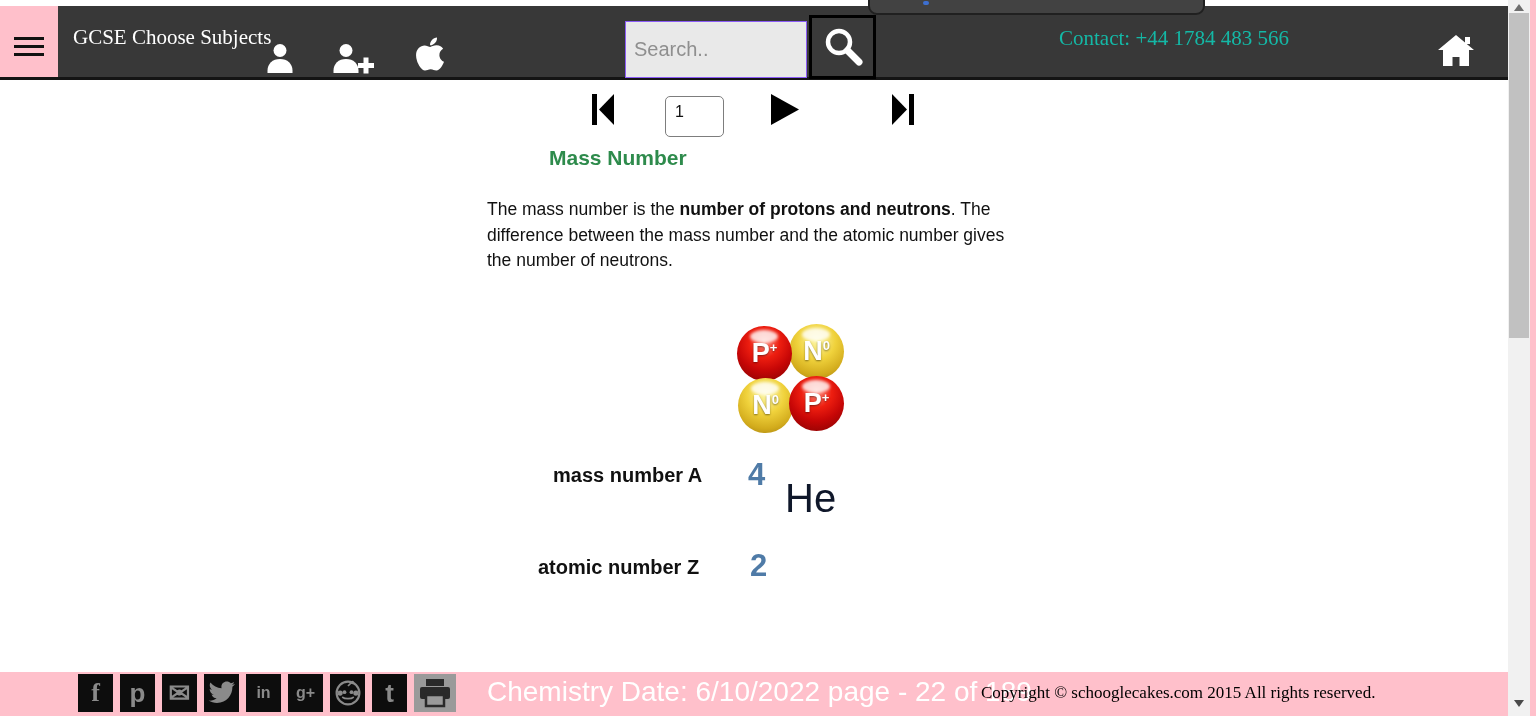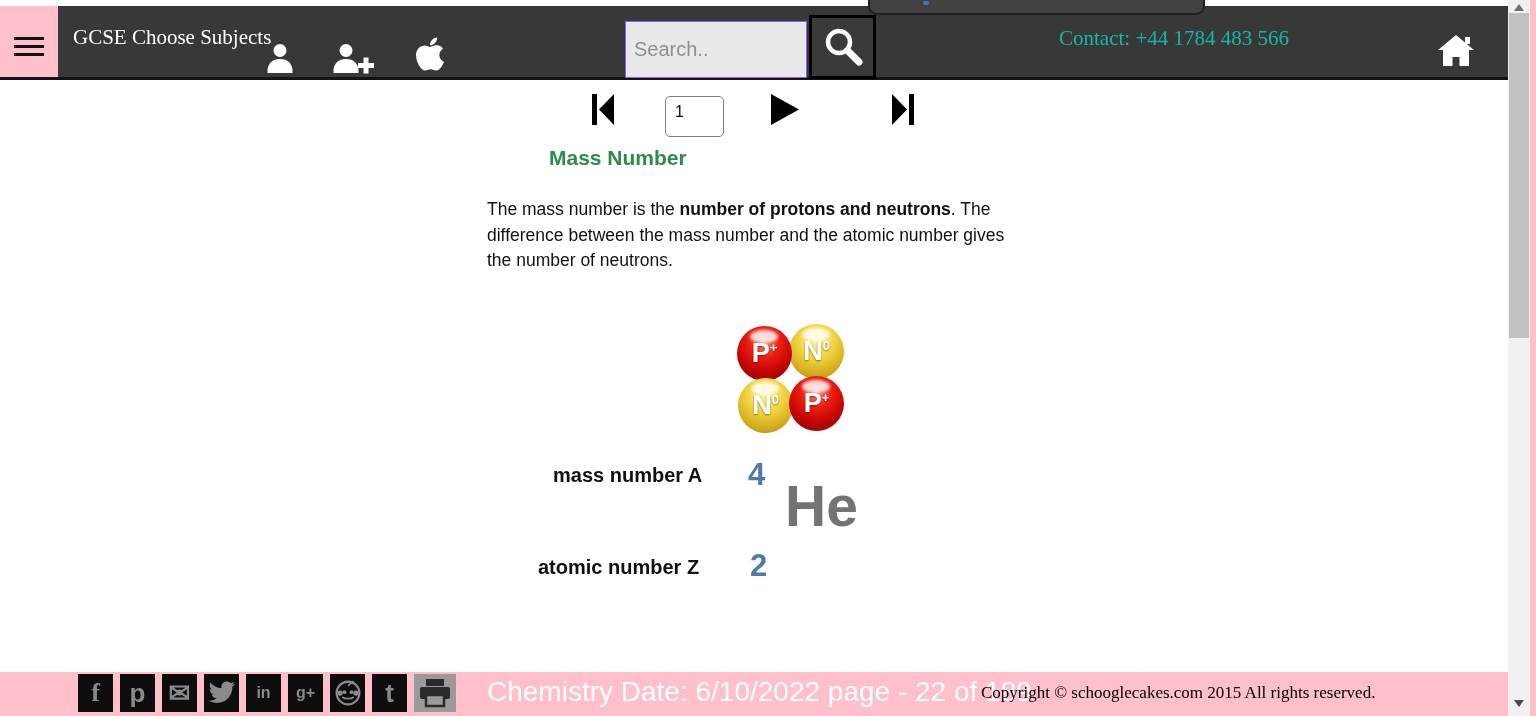--- a/index.html
+++ b/index.html
@@ -52,21 +52,21 @@
   #ball-n1 { left:54px; top:1px;  z-index:1; }
   #ball-n2 { left:3px;  top:55px; z-index:2; }
   #ball-p2 { left:54px; top:53px; z-index:3; }
 
   .iso-label { position:absolute; font-size:20px; font-weight:700; color:#111; white-space:nowrap;margin-left:32px; }
   #mass-label   { left:521px; top:464px; }
   #atomic-label { left:506px; top:556px; }
   .iso-num { position:absolute; font-size:31px; font-weight:700; color:#4f7ba7; }
   #mass-num   { left:748px; top:457px; }
   #atomic-num { left:750px; top:548px; }
-  #element-symbol { position:absolute; left:785px; top:478px; font-size:57px; font-weight:700; color:#737373; line-height:1; }
+  #element-symbol { position:absolute; left:785px; top:478px; font-size:40px; font-weight:400; color:#0f172a; line-height:1; }
 
   
   #footer { position:absolute; left:0; top:672px; width:1530px; height:44px; background:#ffc0cb; z-index:2; }
   #social { position:absolute; left:78px; top:2px; display:flex; }
   .soc { width:35px; height:38px; background:#0d0d0d; margin-right:7px; display:flex; align-items:center; justify-content:center; color:#8a8a8a; font-weight:700; font-size:26px; cursor:pointer; overflow:hidden; }
   .soc.serifish { font-family:"Liberation Serif", serif; }
   .soc.small { font-size:16px; }
   .soc.print { background:#9a9a9a; width:42px; }
   #footer-status { position:absolute; left:487px; top:676px; font-size:28px; color:#fff; white-space:nowrap; z-index:2; }
   #footer-copyright { position:absolute; left:981px; top:683px; font-size:17px; color:#000; font-family:"Liberation Serif", serif; white-space:nowrap; z-index:3; }

